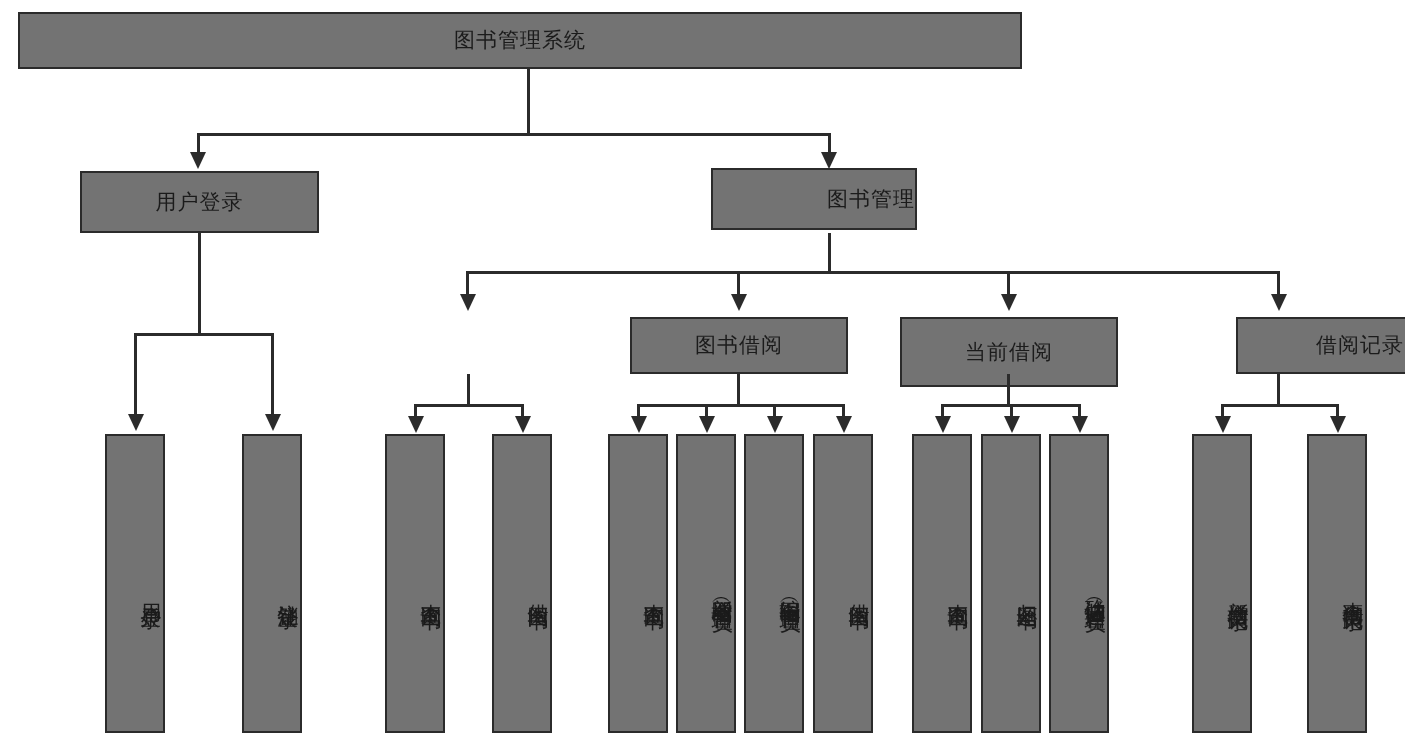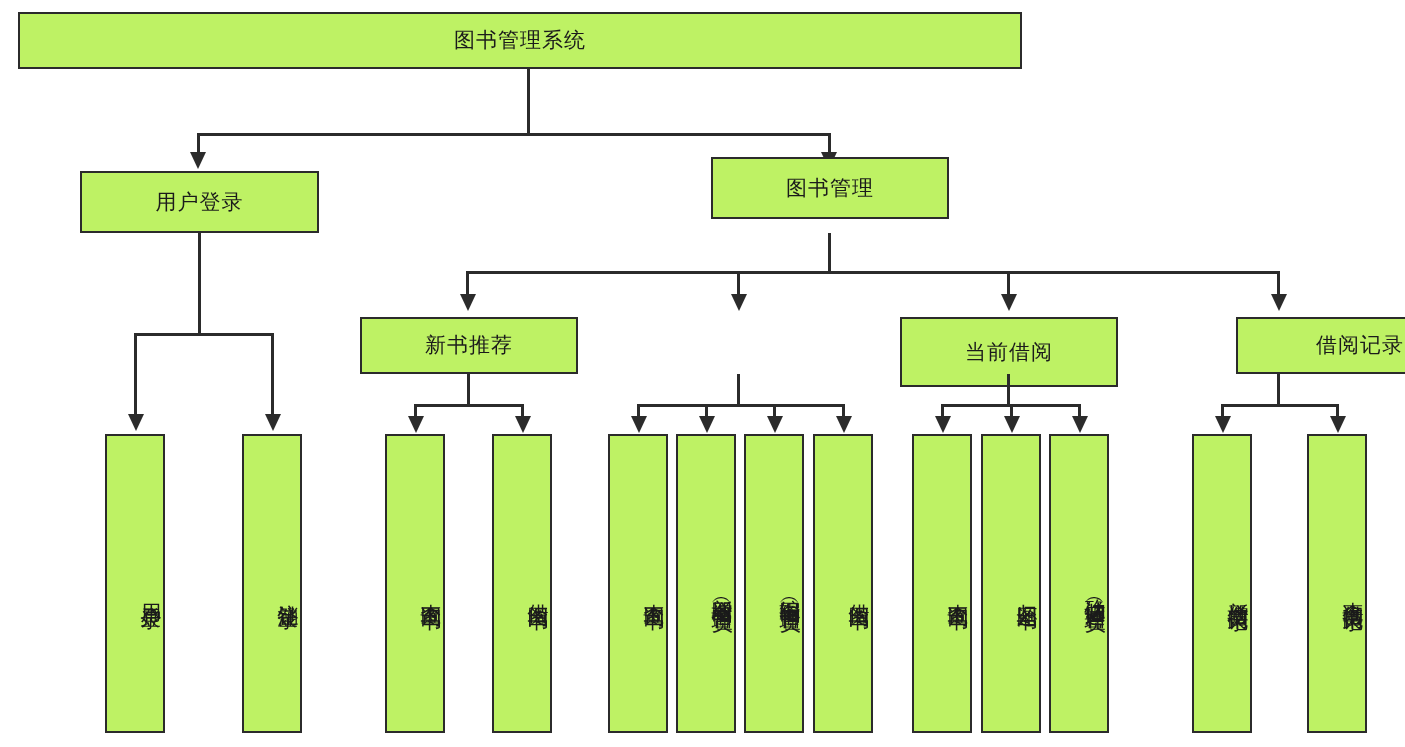--- a/index.html
+++ b/index.html
@@ -15,21 +15,21 @@
     position: relative;
     width: 1405px;
     height: 747px;
     background: #ffffff;
     overflow: hidden;
   }
   
   .node {
     position: absolute;
     box-sizing: border-box;
-    background: #bef264;
+    background: #737373;
     border: 2px solid #2b2b2b;
     display: flex;
     align-items: center;
     justify-content: center;
     color: #1b1b1b;
     line-height: 1.18;
   }
   .node.horiz {
     font-size: 21px;
     letter-spacing: 1px;
@@ -90,21 +90,21 @@
   <div class="edge h" style="left:197px; top:133px; width:634px;"></div>
 
   <div class="edge v" style="left:197px; top:133px; height:22px;"></div>
   <div class="arrow" style="left:190px; top:152px;"></div>
   <div class="edge v" style="left:828px; top:133px; height:22px;"></div>
   <div class="arrow" style="left:821px; top:152px;"></div>
 
   <div class="node horiz" style="left:80px; top:171px; width:239px; height:62px;">
     <span>用户登录</span>
   </div>
-  <div class="node horiz" style="left:711px; top:157px; width:238px; height:62px;">
+  <div class="node horiz" style="left:711px; top:168px; width:206px; height:62px;justify-content:flex-end;">
     <span>图书管理</span>
   </div>
 
   <div class="edge v" style="left:198px; top:233px; height:102px;"></div>
   <div class="edge h" style="left:134px; top:333px; width:139px;"></div>
   <div class="edge v" style="left:134px; top:333px; height:84px;"></div>
   <div class="arrow" style="left:128px; top:414px;"></div>
   <div class="edge v" style="left:271px; top:333px; height:84px;"></div>
   <div class="arrow" style="left:265px; top:414px;"></div>
 
@@ -112,22 +112,22 @@
   <div class="edge h" style="left:466px; top:271px; width:814px;"></div>
   <div class="edge v" style="left:466px; top:271px; height:26px;"></div>
   <div class="arrow" style="left:460px; top:294px;"></div>
   <div class="edge v" style="left:737px; top:271px; height:26px;"></div>
   <div class="arrow" style="left:731px; top:294px;"></div>
   <div class="edge v" style="left:1007px; top:271px; height:26px;"></div>
   <div class="arrow" style="left:1001px; top:294px;"></div>
   <div class="edge v" style="left:1277px; top:271px; height:26px;"></div>
   <div class="arrow" style="left:1271px; top:294px;"></div>
 
-  <div class="node horiz" style="left:360px; top:317px; width:218px; height:57px;">
-    <span>新书推荐</span>
+  <div class="node horiz" style="left:630px; top:317px; width:218px; height:57px;">
+    <span>图书借阅</span>
   </div>
   <div class="node horiz" style="left:900px; top:317px; width:218px; height:70px;">
     <span>当前借阅</span>
   </div>
   <div class="node horiz" style="left:1236px; top:317px; width:248px; height:57px;">
     <span>借阅记录</span>
   </div>
 
   <div class="edge v" style="left:467px; top:374px; height:32px;"></div>
   <div class="edge h" style="left:414px; top:404px; width:110px;"></div>

